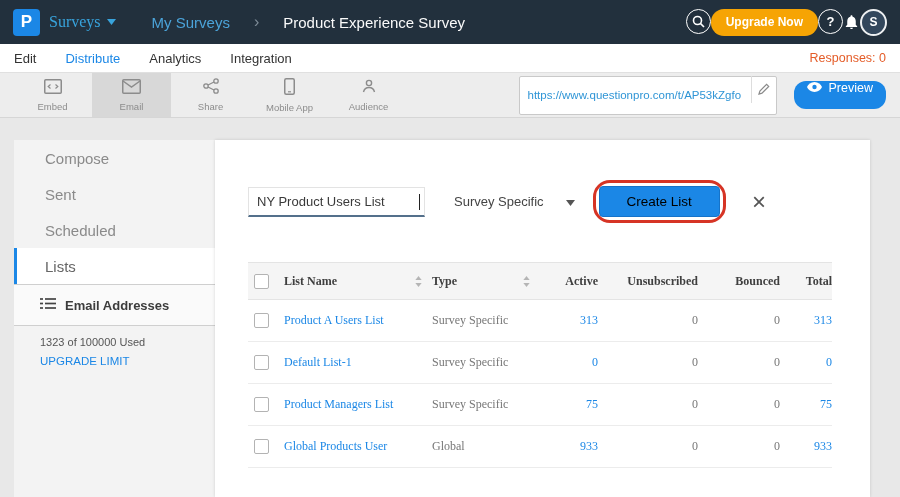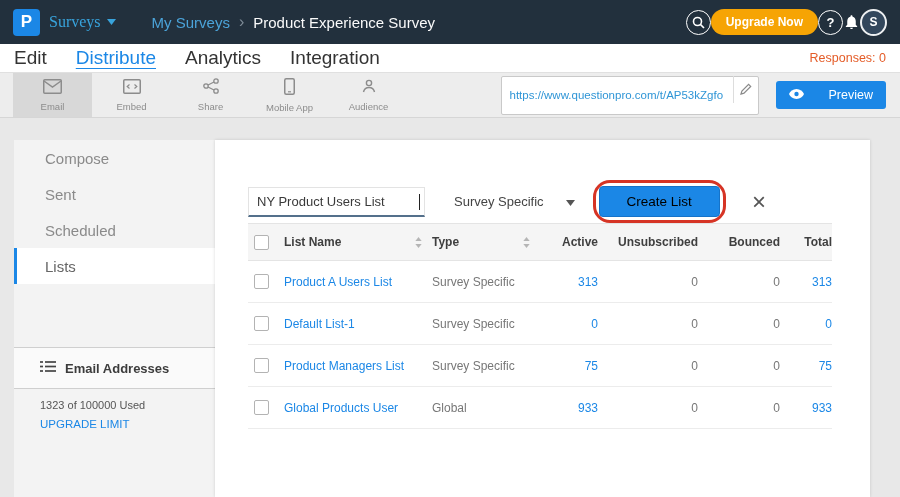--- a/index.html
+++ b/index.html
@@ -6,81 +6,81 @@
   html,body { width:900px; }
   body { font-family:"Liberation Sans", sans-serif; background:#e8e8e8; }
   .app { width:900px; height:497px; overflow:hidden; position:relative; background:#e8e8e8; }
 
   
   .topbar { height:44px; background:#22303d; display:flex; align-items:center; padding:0 13px; }
   .logo { width:27px; height:27px; background:#1b87e6; border-radius:4px; color:#fff;
           font-weight:bold; font-size:17px; display:flex; align-items:center; justify-content:center; flex-shrink:0; }
   .product { color:#38a3dc; font-size:16px; margin-left:9px;font-family:Liberation Serif, serif; }
   .product-caret { margin-left:6px; display:flex; }
-  .breadcrumb { display:flex; align-items:center; margin-left:36px; gap:9px; font-size:15px; }
+  .breadcrumb { display:flex; align-items:center; margin-left:36px; gap:24px; font-size:15px; }
   .crumb-parent { color:#4ba3d9; }
   .crumb-sep { color:#7e8b97; font-size:16px; }
   .crumb-current { color:#fafafa; }
-  .topbar-right { margin-left:auto; display:flex; align-items:center; gap:0; }
+  .topbar-right { margin-left:auto; display:flex; gap:0; }
   .icon-circle { width:25px; height:25px; border:1.5px solid #fff; border-radius:50%;
                  display:flex; align-items:center; justify-content:center; color:#fff; font-size:13px; font-weight:bold; flex-shrink:0; }
   .upgrade-btn { background:#f6a404; color:#fff; font-size:12px; font-weight:bold; border:none;
                  border-radius:13px; padding:6px 15px; cursor:pointer; font-family:"Liberation Sans",sans-serif; }
   .bell { display:flex; align-items:center; }
   .avatar { width:27px; height:27px; background:#33475c; border:2px solid #eef0f2; border-radius:50%;
             color:#fff; font-size:12px; font-weight:bold; display:flex; align-items:center; justify-content:center; }
 
   
   .navbar { height:29px; background:#fff; display:flex; align-items:center; padding:0 14px; border-bottom:1px solid #e0e0e0; }
-  .nav-tab { font-size:19px; color:#333; margin-right:29px; cursor:pointer; }
-  .nav-tab.active { color:#1b87e6; text-decoration:underline; text-underline-offset:4px; }
+  .nav-tab { font-size:13px; color:#333; margin-right:29px; cursor:pointer; }
+  .nav-tab.active { color:#1b87e6; text-underline-offset:4px; }
   .responses { margin-left:auto; font-size:12.5px; color:#e45c28; }
 
   
   .toolbar { height:45px; background:#ededed; display:flex; align-items:stretch; padding:0 14px 0 13px; border-bottom:1px solid #d6d6d6; }
   .tool-item { width:79px; display:flex; flex-direction:column; align-items:center; justify-content:center; gap:3px; cursor:pointer; }
   .tool-item.active { background:#d8d8d8; }
   .tool-label { font-size:9.5px; color:#8c8c8c; white-space:nowrap; }
   .toolbar-right { margin-left:auto; display:flex; align-items:center; gap:17px; }
   .url-wrap { position:relative; }
   .url-input { width:258px; height:39px; border:1px solid #c9c9c9; border-radius:2px; background:#fff;
                font-size:11.5px; color:#2f95d6; padding:0 32px 0 8px; font-family:"Liberation Sans",sans-serif; }
   .pencil { position:absolute; right:0; top:0; height:27px; width:26px; display:flex; align-items:center;
             justify-content:center; border-left:1px solid #ddd; cursor:pointer; }
-  .preview-btn { background:#1b87e6; color:#fff; border:none; border-radius:3px; height:28px; padding:0 13px;
-                 font-size:12.5px; display:flex; align-items:center; gap:25px; cursor:pointer; font-family:"Liberation Sans",sans-serif; }
+  .preview-btn { background:#1b87e6; color:#fff; border:none; border-radius:12px; height:28px; padding:0 13px;
+                 font-size:12.5px; display:flex; gap:7px; cursor:pointer; font-family:"Liberation Sans",sans-serif; }
 
   
   .content { display:flex; padding:22px 30px 0 14px; height:379px; }
   .sidebar { width:201px; background:#f3f3f3; height:357px; flex-shrink:0; }
   .side-item { height:36px; display:flex; align-items:center; padding-left:28px; font-size:15px;
                color:#8a8a8a; border-left:3px solid transparent; cursor:pointer; }
   .side-item.active { background:#fff; color:#666; border-left-color:#1b87e6; }
-  .email-block { margin-top:63px; }
+  .email-block { }
   .email-head { height:42px; background:#fafafa; border-top:1px solid #cfcfcf; border-bottom:1px solid #cfcfcf;
                 display:flex; align-items:center; gap:9px; padding-left:26px; font-size:13px; font-weight:bold; color:#3c3c3c; }
   .usage { padding:10px 0 3px 26px; font-size:11px; color:#555; }
   .upgrade-link { display:inline-block; padding-left:26px; font-size:11.5px; color:#1b87e6; cursor:pointer; }
 
   .panel { flex:1; background:#fff; height:357px; box-shadow:0 0 3px rgba(0,0,0,.15); padding:40px 36px 0 33px; }
 
   
   .form-row { display:flex; align-items:center; }
   .input-wrap { position:relative; display:inline-block; }
   .list-input { width:177px; height:30px; border:1px solid #e3e3e3; border-bottom:2px solid #54708b;
                 font-size:13px; color:#3a3a3a; padding:0 8px; font-family:"Liberation Sans",sans-serif; }
   .text-cursor { position:absolute; right:5px; top:7px; width:1px; height:16px; background:#222; }
   .type-select { margin-left:29px; display:flex; align-items:center; gap:22px; font-size:13px; color:#444; cursor:pointer; }
   .annotation-ring { margin-left:18px; border:3px solid #d63425; border-radius:17px; padding:3px; }
   .create-btn { background:#1b87e6; color:#000000; border:1px solid #1673c9; border-radius:4px; height:31px;
                 padding:0 27px; font-size:13.5px; cursor:pointer; font-family:"Liberation Sans",sans-serif; }
   .close-x { margin-left:26px; font-size:24px; color:#555; line-height:1; cursor:pointer; }
 
   
-  .table { width:584px; }
+  .table { margin-top:39px; width:584px;font-family:Liberation Serif, serif; }
   .thead { display:flex; align-items:center; height:38px; background:#f5f5f5; border-top:1px solid #e4e4e4;
            border-bottom:1px solid #e4e4e4; font-weight:bold; font-size:12px; color:#3f3f3f; }
   .trow { display:flex; align-items:center; height:42px; border-bottom:1px solid #ececec; font-size:12px; color:#777; }
   .c-check { width:36px; padding-left:6px; }
   .checkbox { width:15px; height:15px; background:#fff; border:1px solid #b3b3b3; border-radius:2px; display:block; cursor:pointer; }
   .c-name { width:148px; }
   .c-type { width:108px; }
   .c-active { width:58px; text-align:right; }
   .c-unsub { width:100px; text-align:right; }
   .c-bounced { width:82px; text-align:right; }
@@ -127,37 +127,37 @@
 
   <div class="navbar">
     <span class="nav-tab">Edit</span>
     <span class="nav-tab active">Distribute</span>
     <span class="nav-tab">Analytics</span>
     <span class="nav-tab">Integration</span>
     <span class="responses">Responses: 0</span>
   </div>
 
   <div class="toolbar">
+    <div class="tool-item">
+      <span>
+        <svg width="18" height="15" viewBox="0 0 18 15">
+            <rect x="0.75" y="0.75" width="16.5" height="13.5" rx="1" fill="none" stroke="#8c8c8c" stroke-width="1.5"></rect>
+            <path d="M6.5 5.5l-2.3 2 2.3 2M11.5 5.5l2.3 2-2.3 2" fill="none" stroke="#8c8c8c" stroke-width="1.2"></path>
+          </svg>
+      </span>
+      <span class="tool-label">Embed</span>
+    </div>
     <div class="tool-item active">
       <span>
         <svg width="19" height="15" viewBox="0 0 19 15">
             <rect x="0.75" y="0.75" width="17.5" height="13.5" rx="1" fill="none" stroke="#8c8c8c" stroke-width="1.5"></rect>
             <path d="M1 2l8.5 6L18 2" fill="none" stroke="#8c8c8c" stroke-width="1.5"></path>
           </svg>
       </span>
       <span class="tool-label">Email</span>
-    </div>
-    <div class="tool-item">
-      <span>
-        <svg width="18" height="15" viewBox="0 0 18 15">
-            <rect x="0.75" y="0.75" width="16.5" height="13.5" rx="1" fill="none" stroke="#8c8c8c" stroke-width="1.5"></rect>
-            <path d="M6.5 5.5l-2.3 2 2.3 2M11.5 5.5l2.3 2-2.3 2" fill="none" stroke="#8c8c8c" stroke-width="1.2"></path>
-          </svg>
-      </span>
-      <span class="tool-label">Embed</span>
     </div>
     <div class="tool-item">
       <span>
         <svg width="16" height="16" viewBox="0 0 16 16">
             <circle cx="13" cy="3" r="2.2" fill="none" stroke="#8c8c8c" stroke-width="1.3"></circle>
             <circle cx="3" cy="8" r="2.2" fill="none" stroke="#8c8c8c" stroke-width="1.3"></circle>
             <circle cx="13" cy="13" r="2.2" fill="none" stroke="#8c8c8c" stroke-width="1.3"></circle>
             <path d="M5 7l6-3M5 9l6 3" stroke="#8c8c8c" stroke-width="1.2"></path>
           </svg>
       </span>

